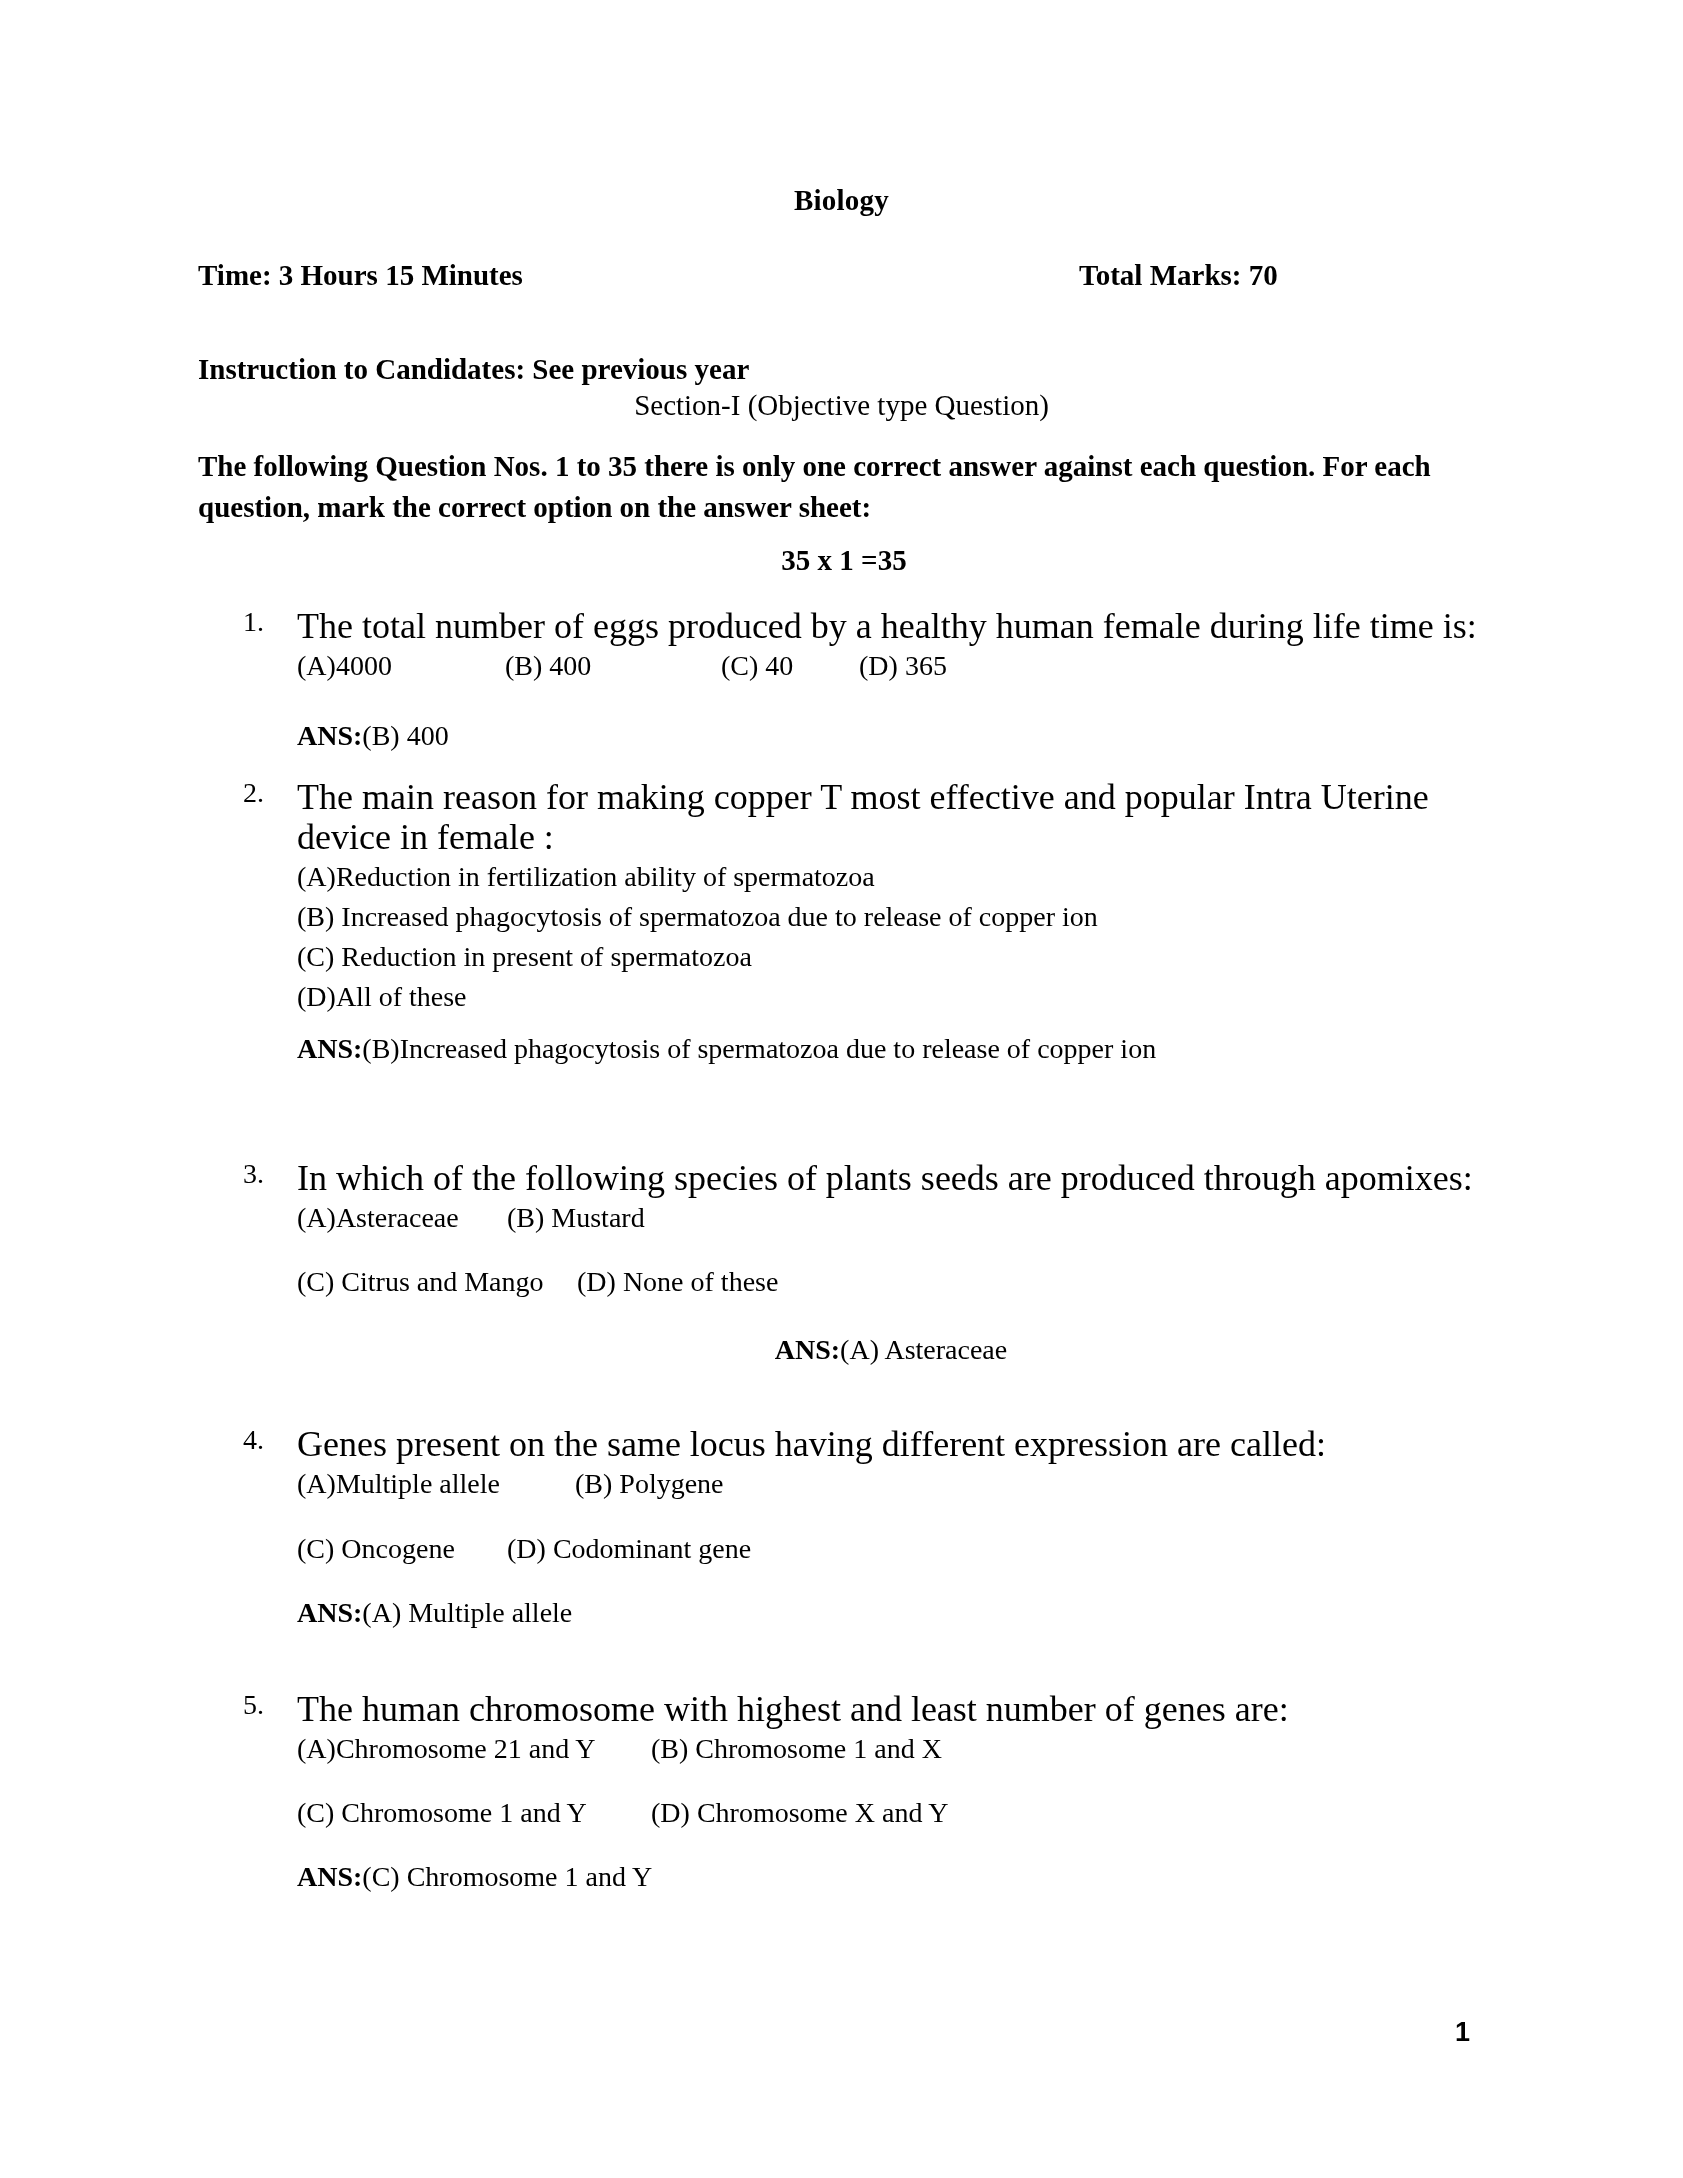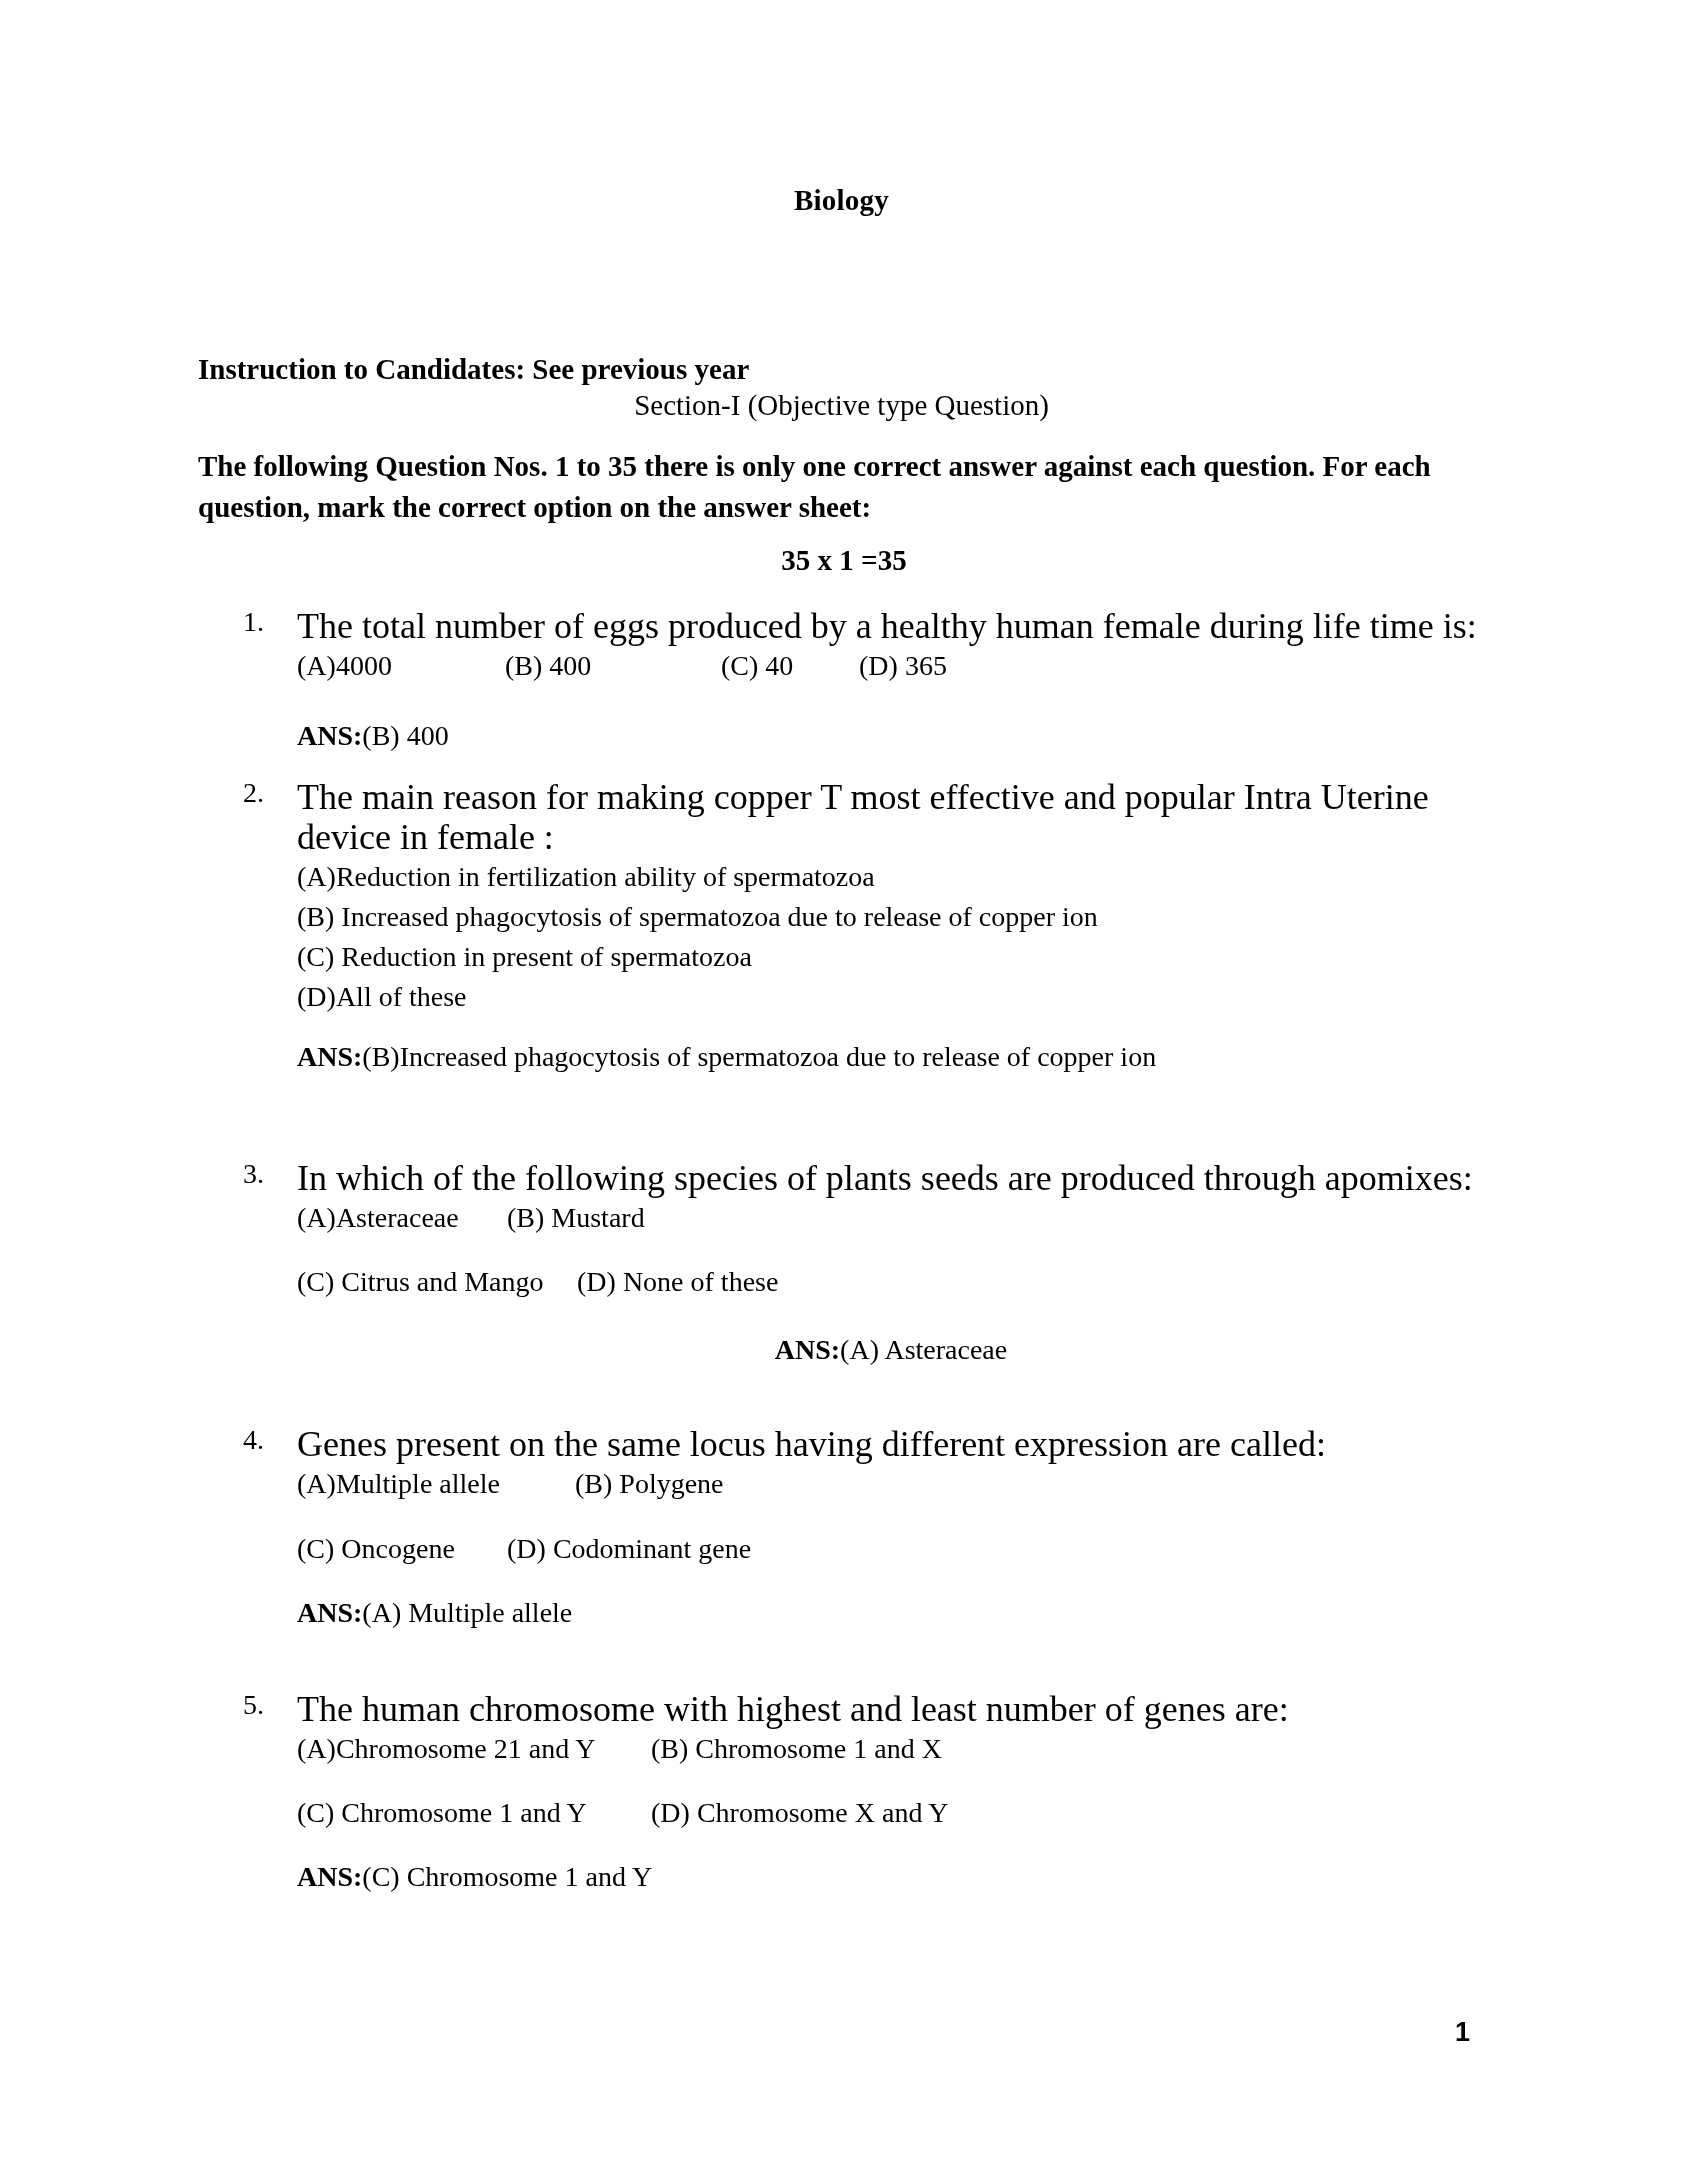--- a/index.html
+++ b/index.html
@@ -150,20 +150,24 @@
     font-weight: bold;
   }
 </style>
 </head>
 <body>
 
 <div class="page">
 
   <div class="doc-title">Biology</div>
 
+  <div class="time-line">
+    <span>Time: 3 Hours 15 Minutes</span>
+    <span class="right">Total Marks: 70</span>
+  </div>
 
   <div class="instruction-line">Instruction to Candidates: See previous year</div>
 
   <div class="section-heading">
     <span class="bold">Section-I</span><span class="bold"> (Objective type Question)</span>
   </div>
 
   <div class="directions">The following Question Nos. 1 to 35 there is only one correct answer against each question. For each question, mark the correct option on the answer sheet:</div>
 
   <div class="marks-line">35 x 1 =35</div>
@@ -187,21 +191,21 @@
     <div class="question" style="top:777px;">
       <div class="q-num">2.</div>
       <div class="q-body">
         <div class="q-stem">The main reason for making copper T most effective and popular Intra Uterine device in female :</div>
         <div class="opt-stack">
           <div><span>(A)</span><span>Reduction in fertilization ability of spermatozoa</span></div>
           <div><span>(B)</span><span> Increased phagocytosis of spermatozoa due to release of copper ion</span></div>
           <div><span>(C)</span><span> Reduction in present of spermatozoa</span></div>
           <div><span>(D)</span><span>All of these</span></div>
         </div>
-        <div class="ans" style="margin-top:20px;"><b>ANS:</b><span>(B)Increased phagocytosis of spermatozoa due to release of copper ion</span></div>
+        <div class="ans" style="margin-top:12px;"><b>ANS:</b><span>(B)Increased phagocytosis of spermatozoa due to release of copper ion</span></div>
       </div>
     </div>
 
     <div class="question" style="top:1158px;">
       <div class="q-num">3.</div>
       <div class="q-body">
         <div class="q-stem">In which of the following species of plants seeds are produced through apomixes:</div>
         <div class="opt-row">
           <span class="opt" style="left:0px;"><span>(A)</span><span>Asteraceae</span></span>
           <span class="opt" style="left:210px;"><span>(B)</span><span> Mustard</span></span>

